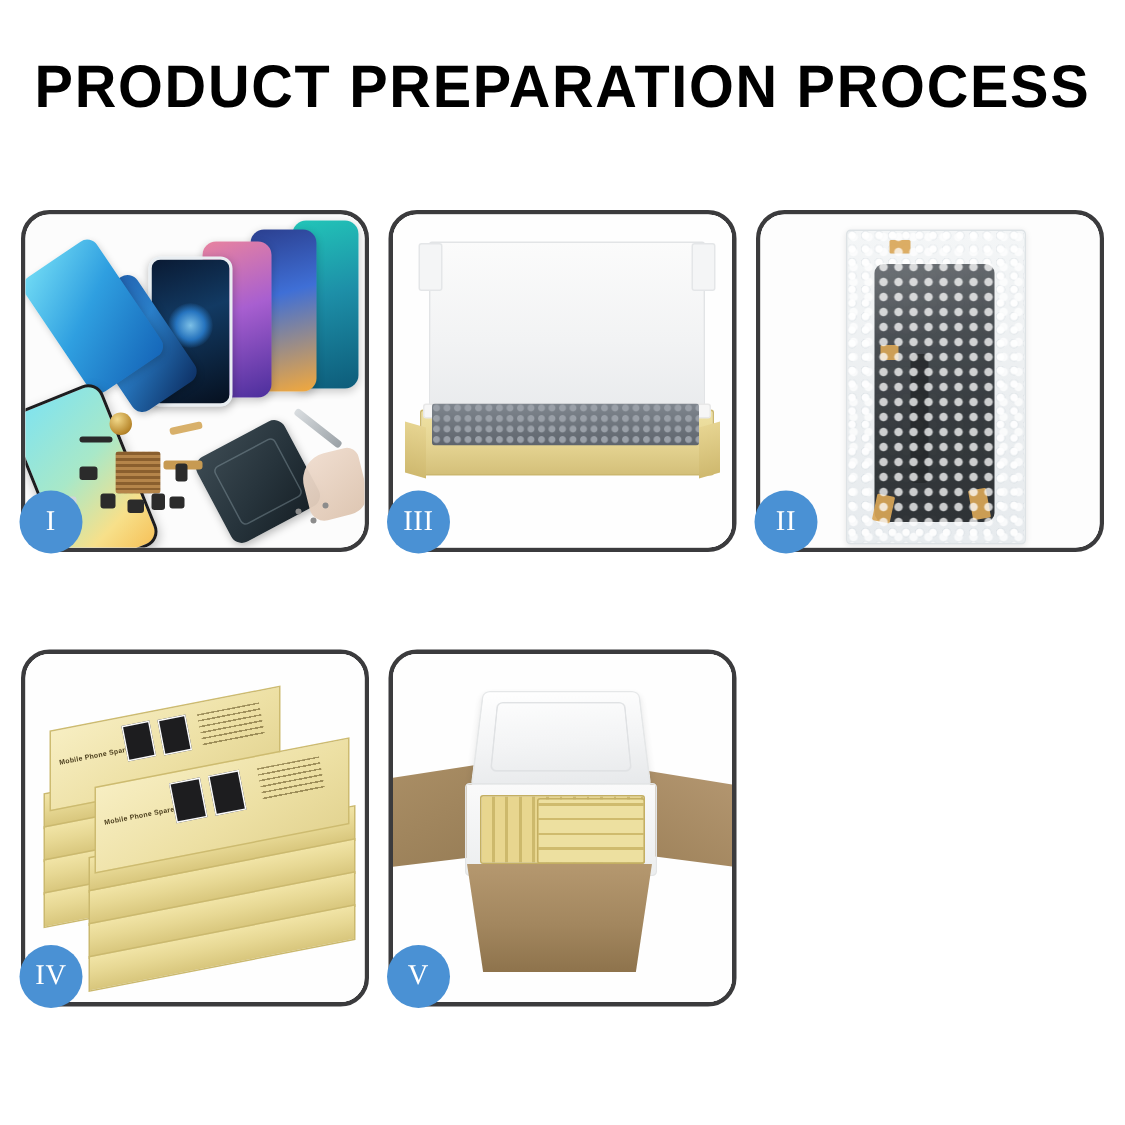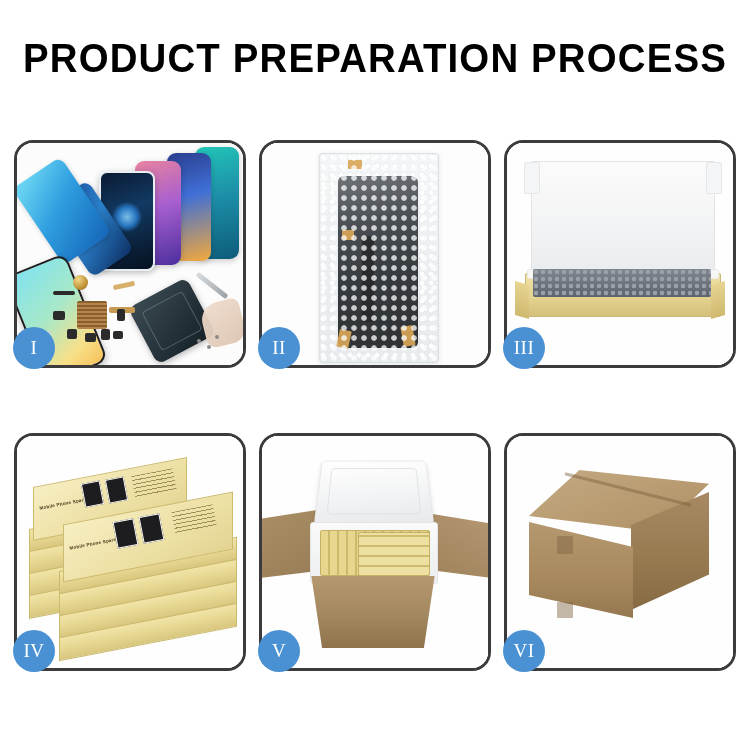--- a/index.html
+++ b/index.html
@@ -391,48 +391,48 @@
         <div class="scr" style="left:190px; top:202px;"></div>
         <div class="scr" style="left:198px; top:192px;"></div>
       </div>
     </div>
     <div class="badge">I</div>
     <span class="sr-only">Mobile phone screens, displays and spare parts laid out</span>
   </div>
 
   <div class="panel">
     <div class="panel-inner">
+      <div class="scene-box3">
+        <div class="lid3"></div>
+        <div class="tray3"></div>
+        <div class="tray3-lip"></div>
+        <div class="foam3"></div>
+        <div class="tray3-flapL"></div>
+        <div class="tray3-flapR"></div>
+      </div>
+    </div>
+    <div class="badge">III</div>
+    <span class="sr-only">Open kraft inner box with protective foam</span>
+  </div>
+
+  <div class="panel">
+    <div class="panel-inner">
       <div class="scene-bubble">
         <div class="bag">
           <div class="screen-in"></div>
           <div class="tape" style="left:28px; top:6px;  width:14px; height:9px;"></div>
           <div class="tape" style="left:22px; top:76px; width:12px; height:10px;"></div>
           <div class="tape" style="left:18px; top:176px; width:12px; height:18px; transform:rotate(12deg);"></div>
           <div class="tape" style="left:82px; top:172px; width:12px; height:20px; transform:rotate(-10deg);"></div>
           <div class="bubble-overlay"></div>
         </div>
       </div>
     </div>
     <div class="badge">II</div>
     <span class="sr-only">Screen assembly sealed in bubble wrap bag</span>
-  </div>
-
-  <div class="panel">
-    <div class="panel-inner">
-      <div class="scene-box3">
-        <div class="lid3"></div>
-        <div class="tray3"></div>
-        <div class="tray3-lip"></div>
-        <div class="foam3"></div>
-        <div class="tray3-flapL"></div>
-        <div class="tray3-flapR"></div>
-      </div>
-    </div>
-    <div class="badge">III</div>
-    <span class="sr-only">Open kraft inner box with protective foam</span>
   </div>
 
   <div class="panel">
     <div class="panel-inner">
       <div class="scene-stack">
         <div class="stack-wrap">
 
           <div class="sbox" style="left:2px;  top:52px;  width:110px; transform:skewY(-11deg);"></div>
           <div class="sbox" style="left:2px;  top:74px;  width:110px; transform:skewY(-11deg);"></div>
           <div class="sbox" style="left:2px;  top:96px;  width:110px; transform:skewY(-11deg);"></div>
@@ -470,28 +470,14 @@
         <div class="foam-base5"></div>
         <div class="ybox-row"></div>
         <div class="ybox-row2"></div>
         <div class="carton-body5"></div>
       </div>
     </div>
     <div class="badge">V</div>
     <span class="sr-only">Boxes loaded into foam-lined shipping carton</span>
   </div>
 
-  <div class="panel">
-    <div class="panel-inner">
-      <div class="scene-box6">
-        <div class="c6-top"></div>
-        <div class="c6-side"></div>
-        <div class="c6-front"></div>
-        <div class="c6-seam"></div>
-        <div class="c6-tape" style="left:50px; top:100px; width:16px; height:18px;"></div>
-        <div class="c6-tape" style="left:50px; top:166px; width:16px; height:16px;"></div>
-      </div>
-    </div>
-    <div class="badge">VI</div>
-    <span class="sr-only">Sealed outer shipping carton ready for dispatch</span>
-  </div>
 
 </div>
 
 </body></html>

